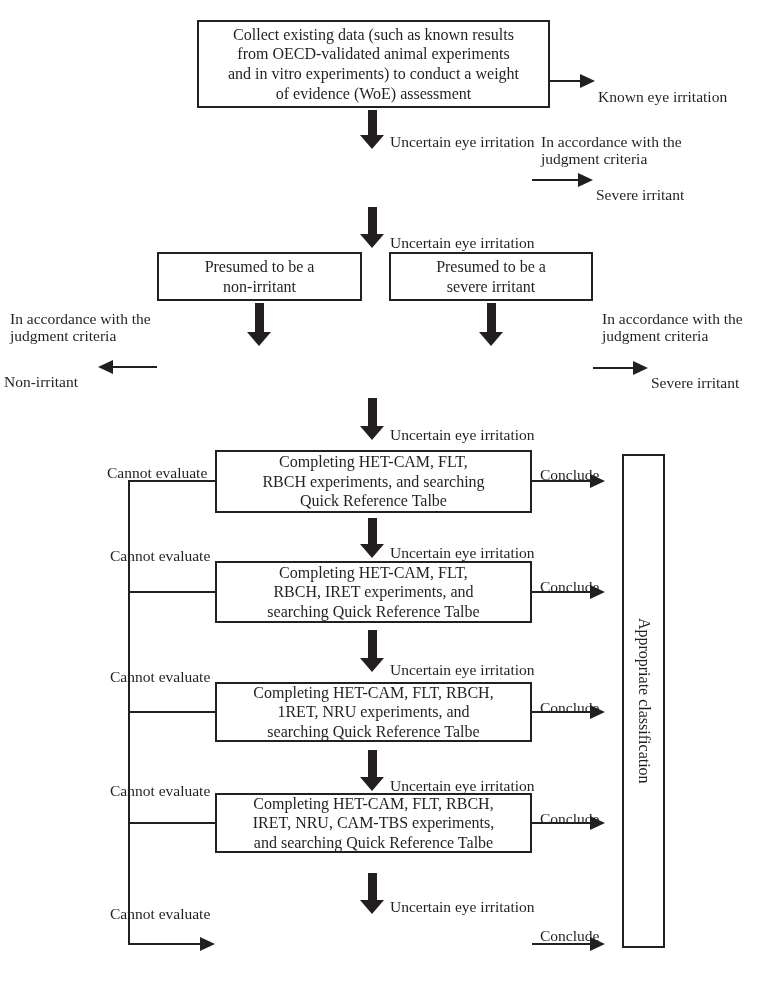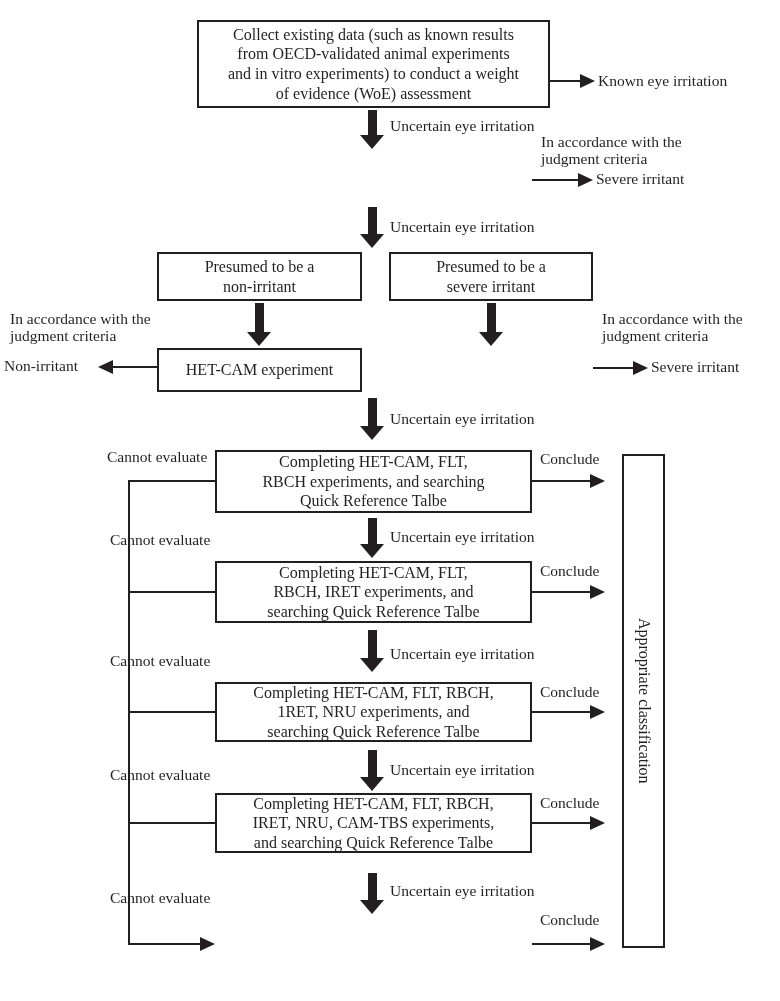--- a/index.html
+++ b/index.html
@@ -20,20 +20,21 @@
     display: flex; align-items: center; justify-content: center;
     text-align: center;
     font-size: 16px; line-height: 1.22;
     white-space: pre-line;
     box-sizing: border-box;
   }
   .lbl {
     position: absolute;
     font-size: 15.5px; line-height: 1.05;
     white-space: nowrap;
+    margin-top: 16px;
   }
   .acc {
     position: absolute;
     font-size: 15.5px; line-height: 1.08;
     white-space: pre-line;
   }
   .hline { position: absolute; height: 2px; background: var(--ink, #231f20); }
   .vline { position: absolute; width: 2px; background: var(--ink, #231f20); }
   .head-right {
     position: absolute; width: 0; height: 0;
@@ -71,21 +72,20 @@
 and in vitro experiments) to conduct a weight
 of evidence (WoE) assessment</div>
 
 
   <div class="box" style="left:157px;top:252px;width:205px;height:49px">Presumed to be a
 non-irritant</div>
 
   <div class="box" style="left:389px;top:252px;width:204px;height:49px">Presumed to be a
 severe irritant</div>
 
-  <div class="box" style="left:157px;top:348px;width:205px;height:44px">HET-CAM experiment</div>
 
 
   <div class="box" style="left:215px;top:450px;width:317px;height:63px">Completing HET-CAM, FLT,
 RBCH experiments, and searching
 Quick Reference Talbe</div>
 
   <div class="box" style="left:215px;top:561px;width:317px;height:62px">Completing HET-CAM, FLT,
 RBCH, IRET experiments, and
 searching Quick Reference Talbe</div>
 

